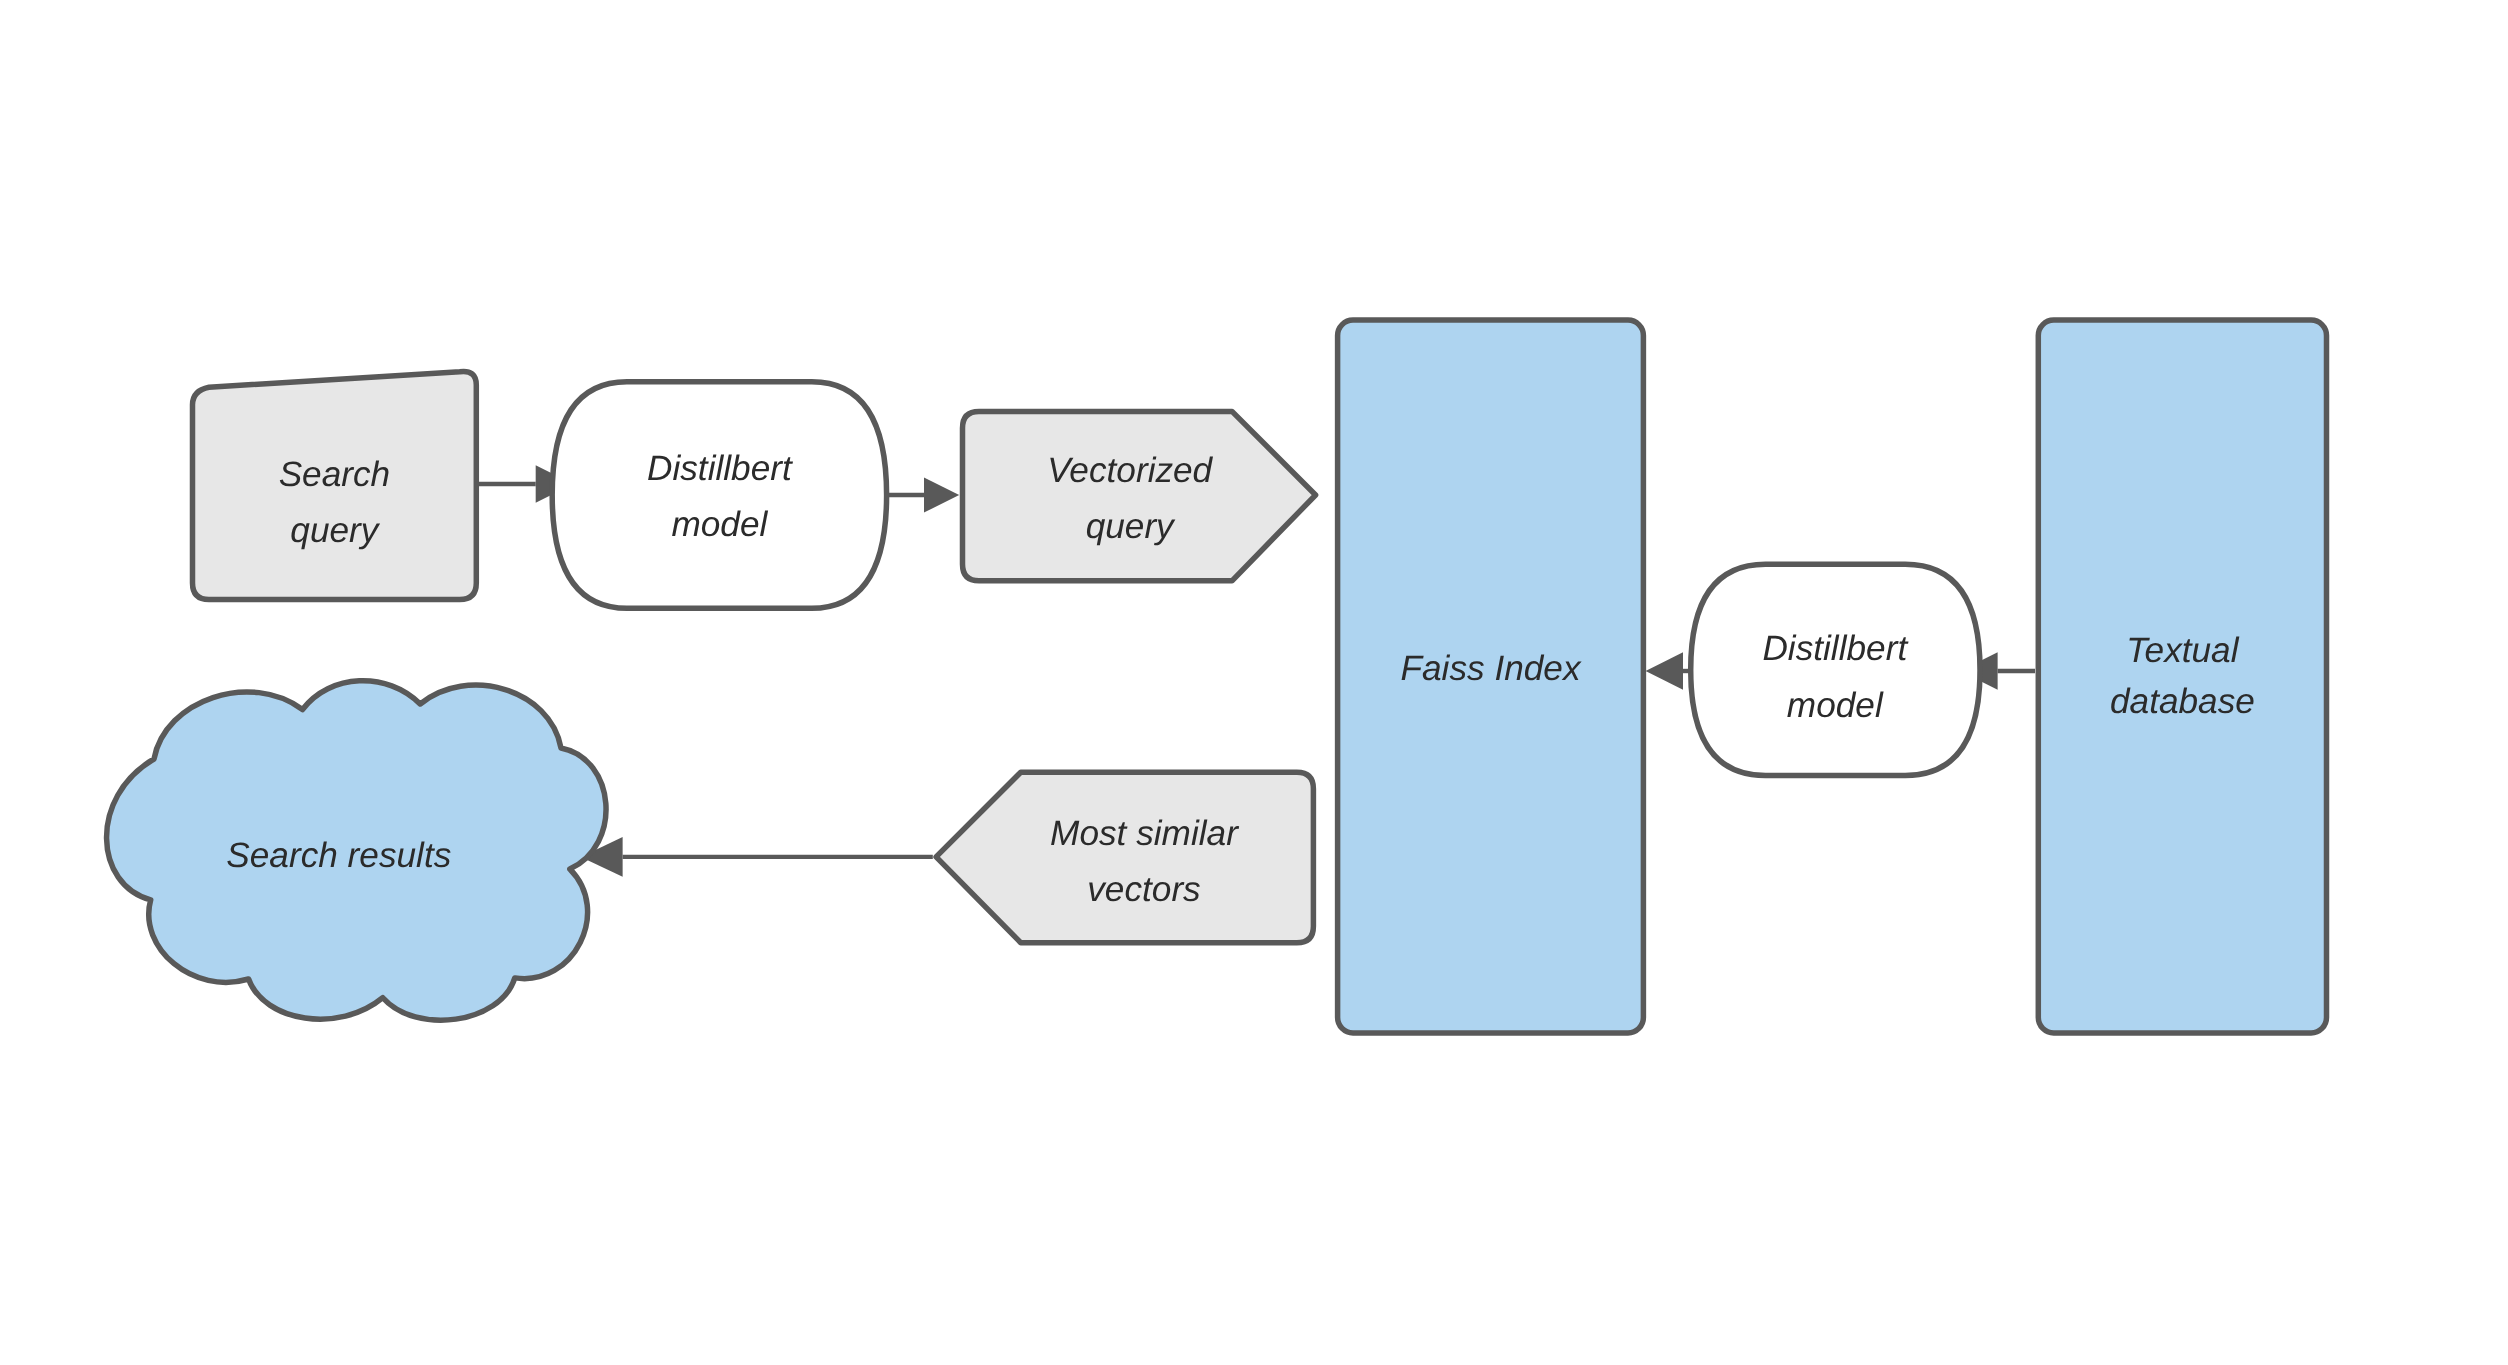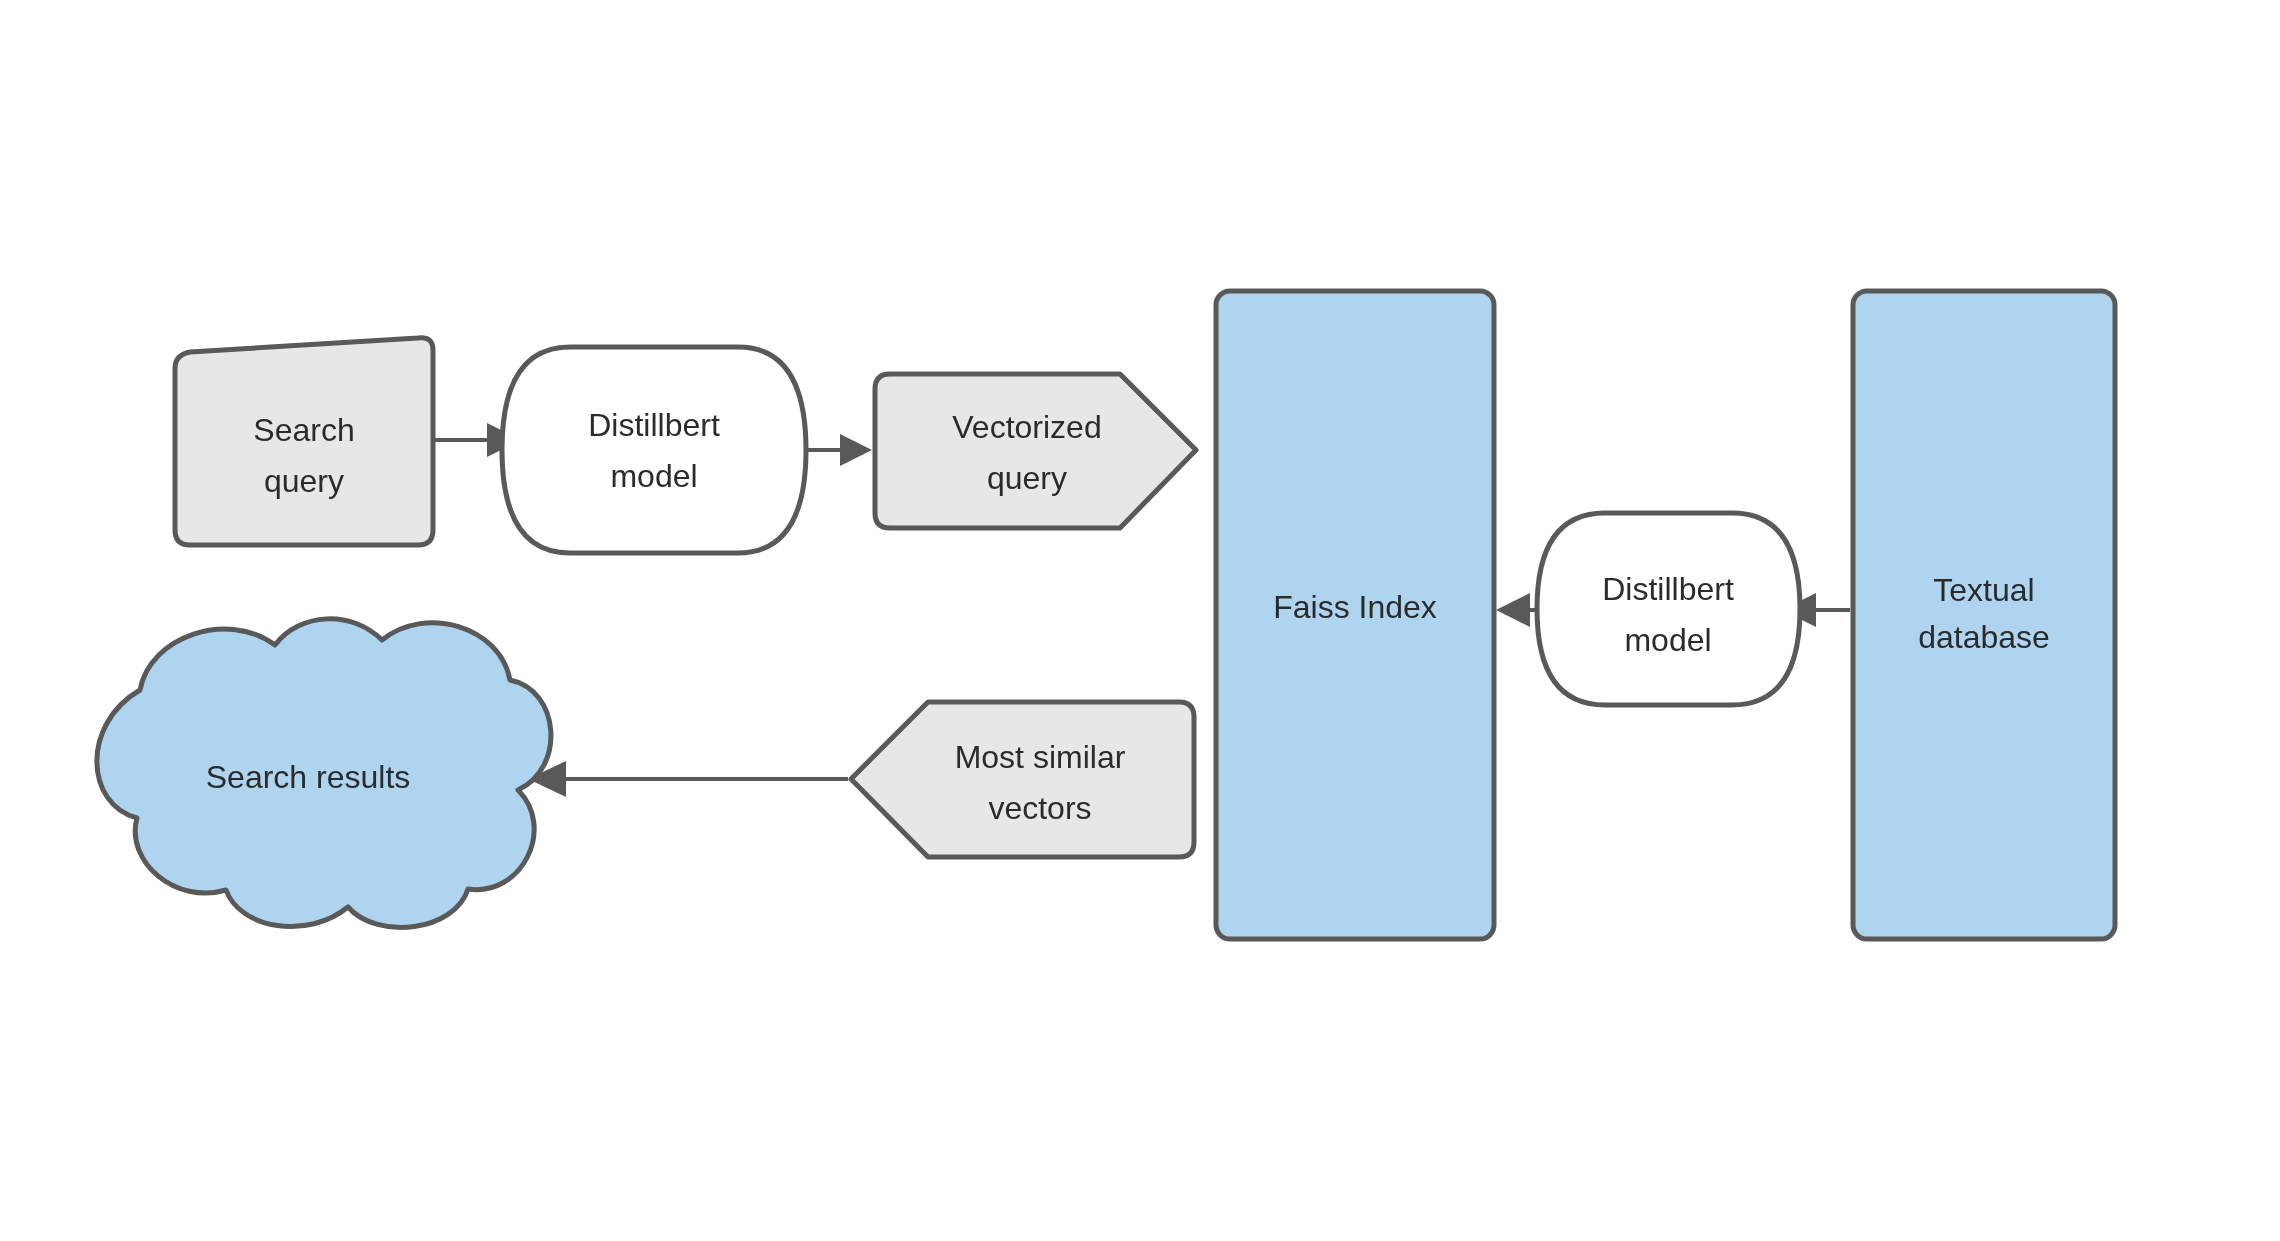--- a/index.html
+++ b/index.html
@@ -10,20 +10,21 @@
   }
   body {
     font-family: "Liberation Sans", sans-serif;
   }
   #canvas {
     position: relative;
     width: 2280px;
     height: 1241px;
     background: #ffffff;
     overflow: hidden;
+    font-style: italic;
   }
   #diagram-svg {
     position: absolute;
     left: 0;
     top: 0;
     width: 2280px;
     height: 1241px;
   }
   .node-label {
     font-family: "Liberation Sans", sans-serif;

